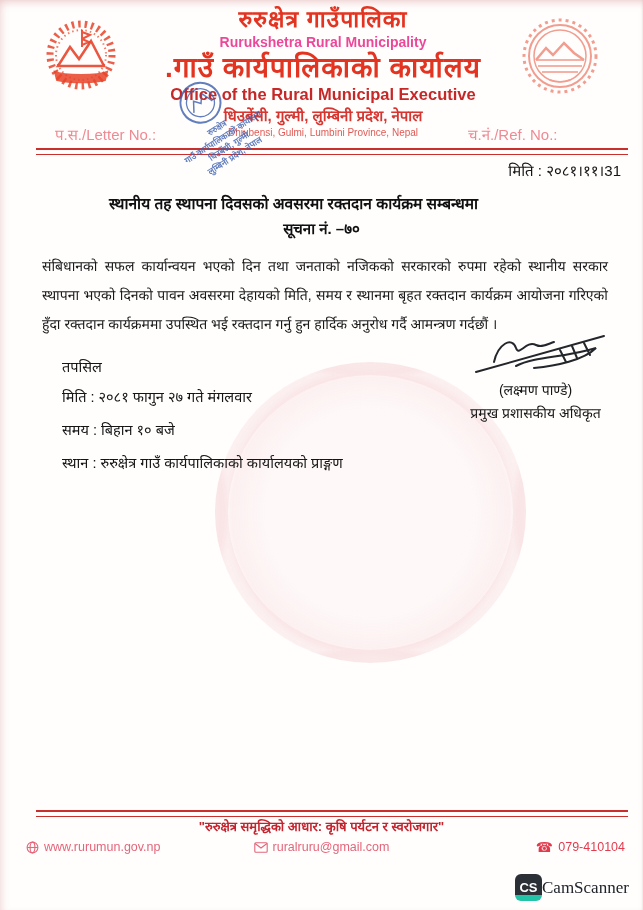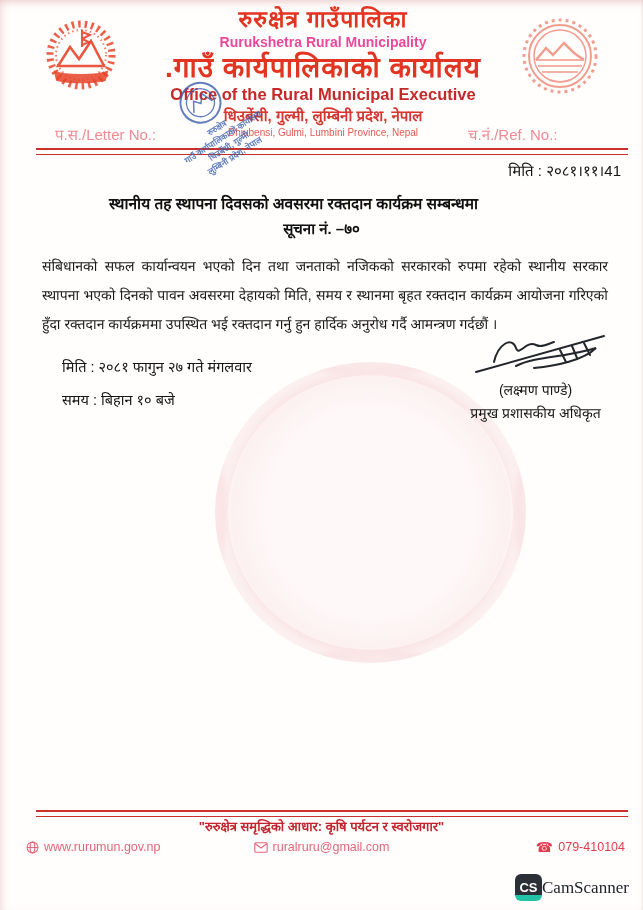--- a/index.html
+++ b/index.html
@@ -125,32 +125,34 @@
       </g>
     </svg>
     <div class="stamp-line">रुरुक्षेत्र</div>
     <div class="stamp-line">गाउँ कार्यपालिकाको कार्यालय</div>
     <div class="stamp-line">धिउबेंसी, गुल्मी</div>
     <div class="stamp-line">लुम्बिनी प्रदेश, नेपाल</div>
   </div>
 
   <div class="dline rule-top"></div>
 
-  <div class="date-row">मिति : २०८१।११।41</div>
+  <div class="date-row">मिति : २०८१।११।31</div>
 
   <div class="subject">स्थानीय तह स्थापना दिवसको अवसरमा रक्तदान कार्यक्रम सम्बन्धमा</div>
   <div class="notice-no">सूचना नं. –७०</div>
 
   <div class="body-text">संबिधानको सफल कार्यान्वयन भएको दिन तथा जनताको नजिकको सरकारको रुपमा रहेको स्थानीय सरकार स्थापना भएको दिनको पावन अवसरमा देहायको मिति, समय र स्थानमा बृहत रक्तदान कार्यक्रम आयोजना गरिएको हुँदा रक्तदान कार्यक्रममा उपस्थित भई रक्तदान गर्नु हुन हार्दिक अनुरोध गर्दै आमन्त्रण गर्दछौं ।</div>
 
   <div class="watermark"></div>
 
   <div class="details">
+    <div class="d-head">तपसिल</div>
     <div class="d-item">मिति : २०८१ फागुन २७ गते मंगलवार</div>
     <div class="d-item">समय : बिहान १० बजे</div>
+    <div class="d-item">स्थान : रुरुक्षेत्र गाउँ कार्यपालिकाको कार्यालयको प्राङ्गण</div>
   </div>
 
   <div class="signature">
     <svg width="160" height="52" viewBox="0 0 160 52">
       <g fill="none" stroke="#23262b" stroke-width="2" stroke-linecap="round">
         <path d="M38 34 C42 16 56 8 60 20 C63 29 70 12 80 17 C86 20 92 16 98 14"></path>
         <path d="M20 44 L148 8"></path>
         <path d="M60 38 C80 28 108 30 140 20 C128 32 100 38 78 40"></path>
         <path d="M104 22 l6 12 M116 18 l5 12 M128 15 l6 12"></path>
       </g>

